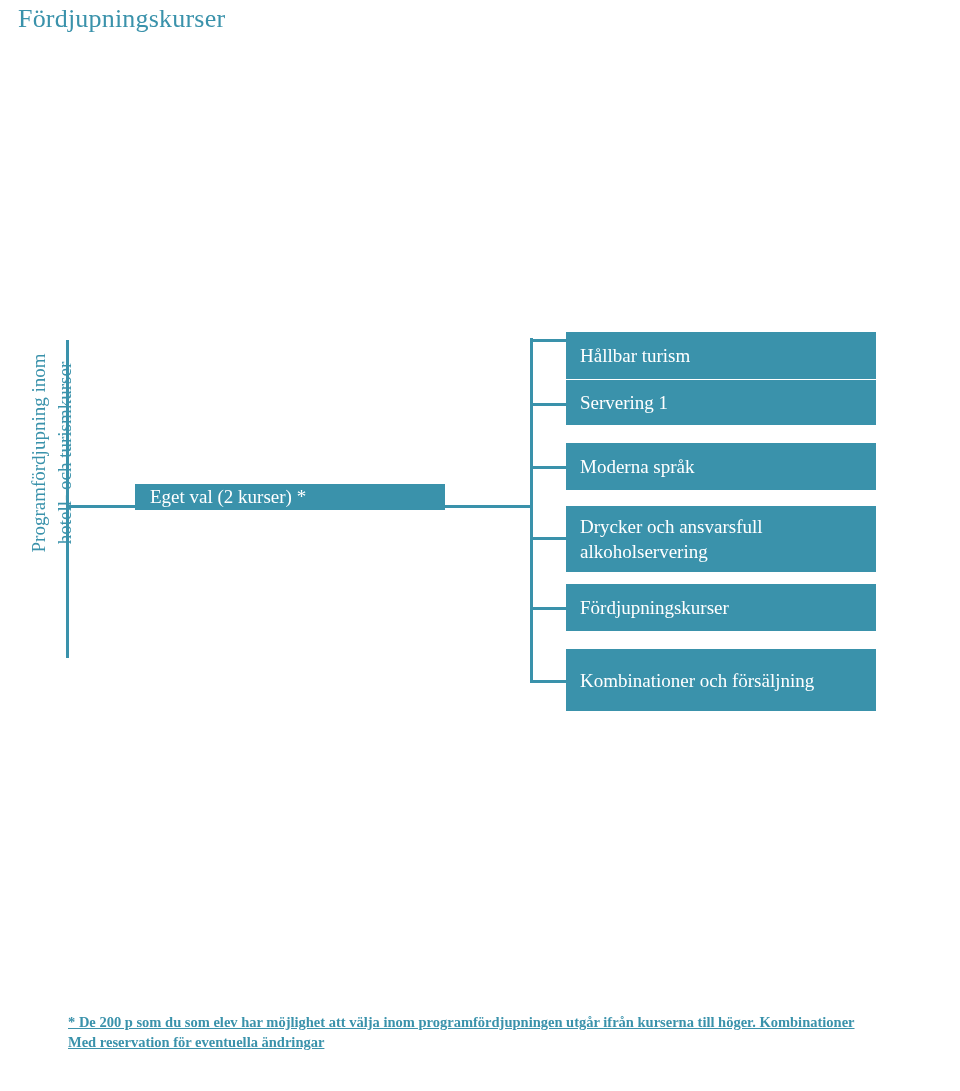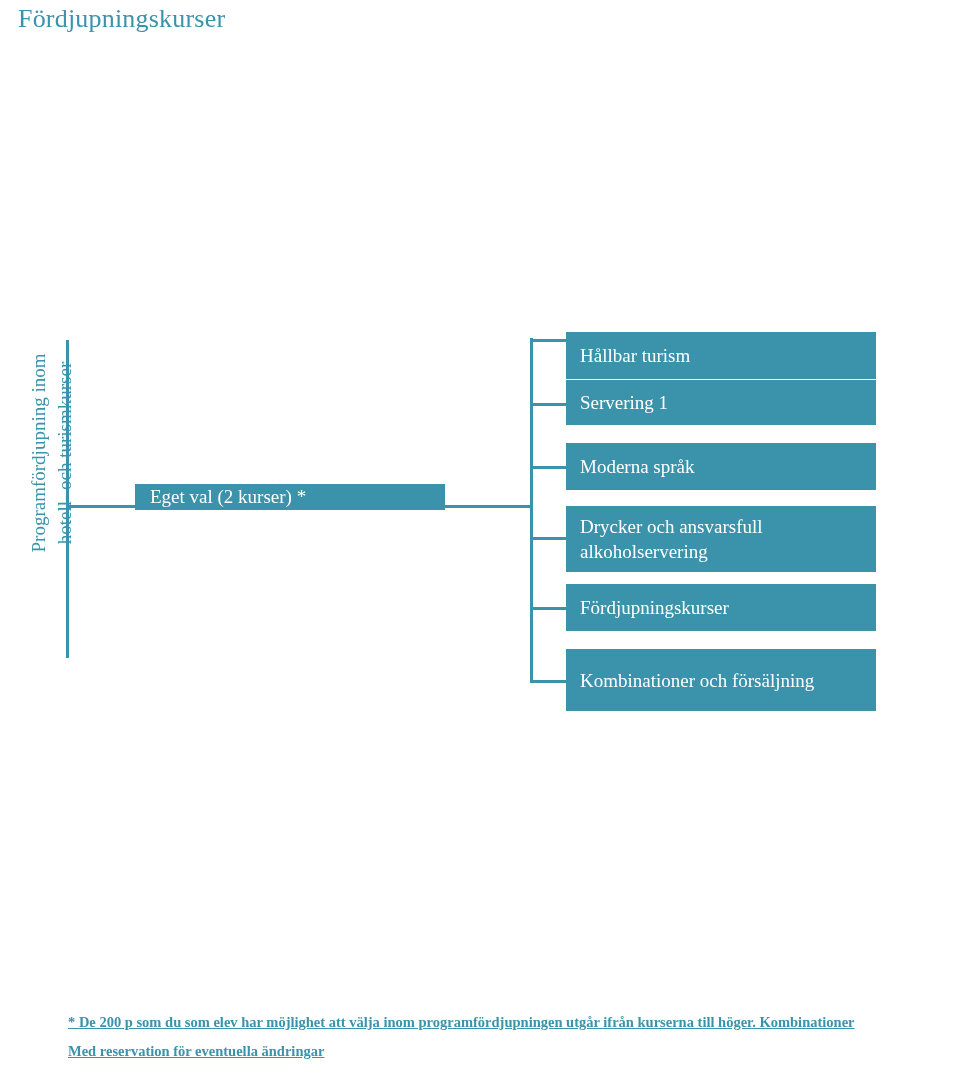--- a/index.html
+++ b/index.html
@@ -140,21 +140,20 @@
     font-size: 14.5px;
     line-height: 20px;
     font-weight: bold;
     font-family: "Liberation Serif", serif;
   }
   #footnote .fn-para {
     margin: 0;
     text-decoration: underline;
   }
   #footnote .fn-reservation {
-    margin-top: 9px;
   }
 </style>
 </head>
 <body>
 
 <div id="page-title">Fördjupningskurser</div>
 
 <div id="program-label">
   <div>
     <span class="lbl-line">Programfördjupning inom</span>

